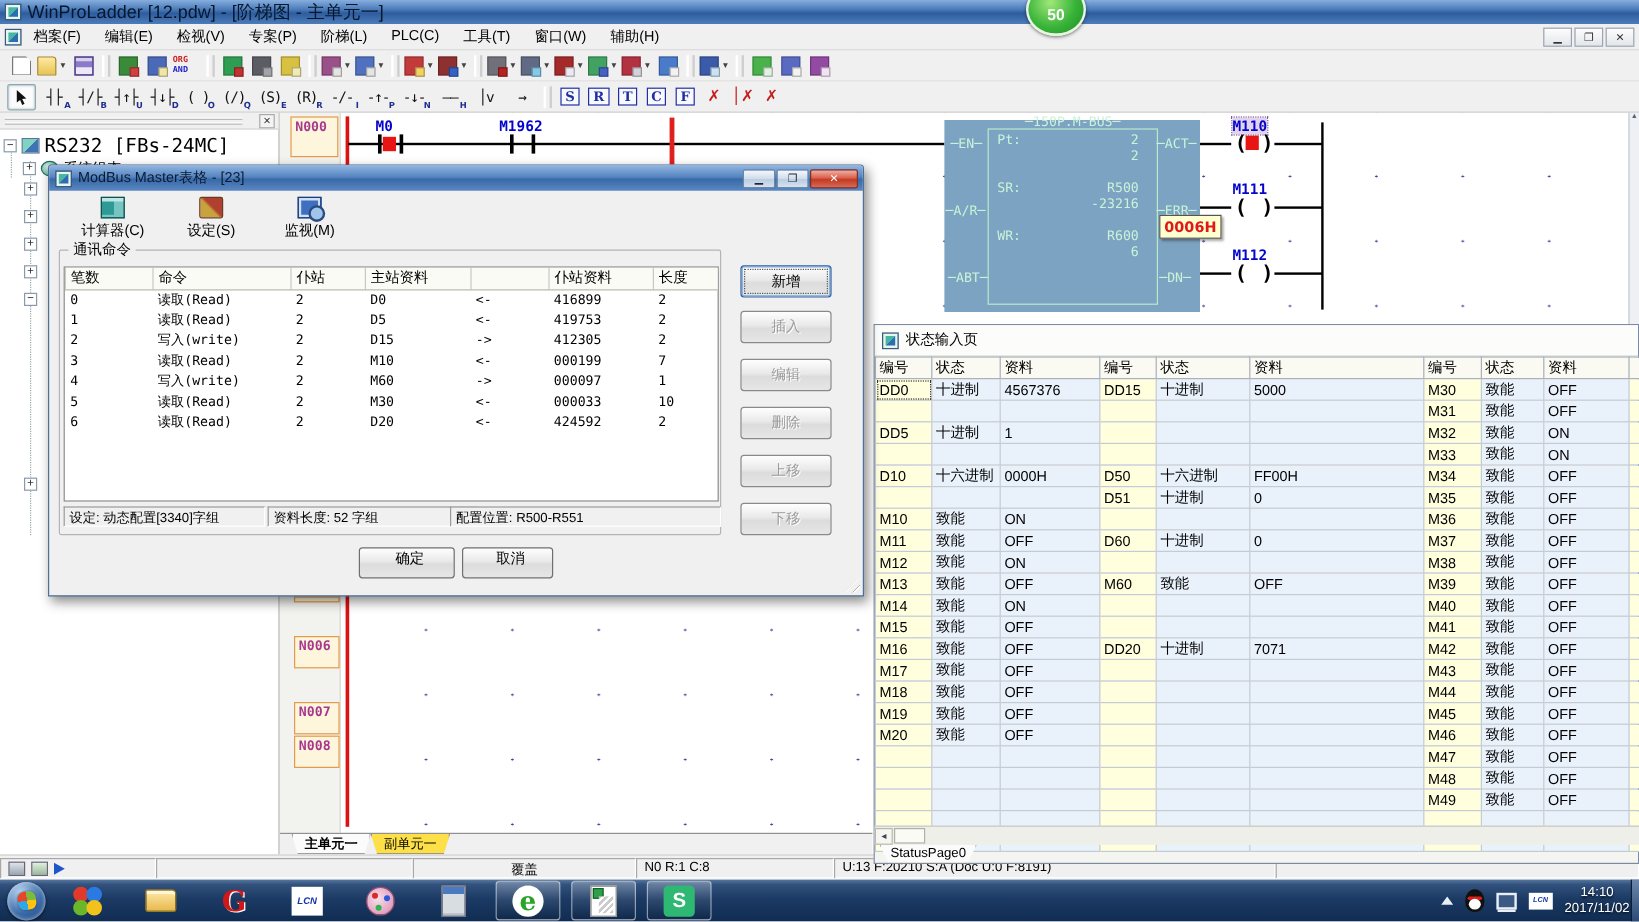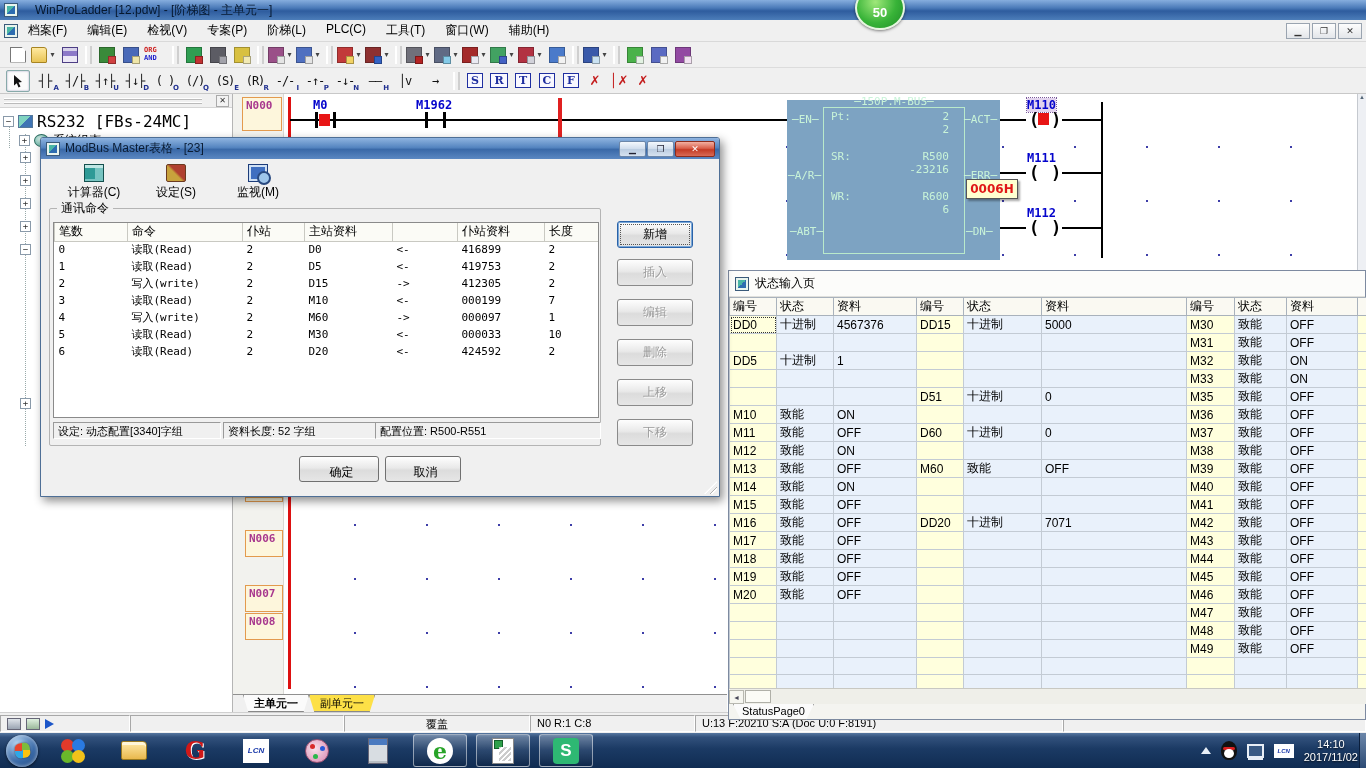--- a/index.html
+++ b/index.html
@@ -1,20 +1,20 @@
 <!DOCTYPE html>
 <html><head>
 <meta charset="utf-8">
 <style>
 *{margin:0;padding:0;box-sizing:border-box}
 html,body{width:1366px;height:768px;overflow:hidden}
 body{position:relative;font-family:"Liberation Sans","DejaVu Sans",sans-serif;font-size:12px;color:#000;background:#fff}
 
 #titlebar{position:absolute;left:0;top:0;width:1366px;height:20px;background:linear-gradient(180deg,#86aede 0%,#4a7ab8 40%,#2e5c9e 55%,#4c7db9 100%);display:flex;align-items:center;padding:0 4px;z-index:40}
-#titlebar .ttl{color:#06182e;font-size:12px;margin-left:17px;white-space:nowrap}
+#titlebar .ttl{color:#06182e;font-size:15px;margin-left:5px;white-space:nowrap}
 .appico{width:14px;height:14px;border:1px solid #3a5a7a;background:linear-gradient(135deg,#49b6a5 50%,#2d6db1 50%);box-shadow:inset 0 0 0 2px #e8f4ee}
 #winbtns{position:absolute;right:3px;top:2px;display:flex;gap:1px}
 #winbtns .wb{width:30px;height:15px;border:1px solid #7e94b2;border-radius:2px;background:linear-gradient(#eef4fb,#c2d3e8 50%,#aec2da 50%,#cfdcee);display:flex;align-items:center;justify-content:center;font-size:9px;color:#1c2c44}
 #winbtns .wb.close{width:42px}
 #badge50{position:absolute;left:855px;top:-14px;width:50px;height:44px;border-radius:50%;background:radial-gradient(circle at 40% 35%,#9fe87a,#38b338 55%,#1d8c26);border:2px solid #e6f6e0;box-shadow:0 1px 3px rgba(0,0,0,.5);color:#fff;font-weight:bold;font-size:13px;display:flex;align-items:flex-end;justify-content:center;padding-bottom:8px;z-index:60}
 
 #menubar{position:absolute;left:0;top:20px;width:1366px;height:22px;background:#f0f0f0;border-bottom:1px solid #d9d9d9;display:flex;align-items:center;z-index:39}
 #menubar .menu-item{padding:3px 10px;white-space:nowrap}
 #mdibtns{position:absolute;right:4px;top:3px;display:flex;gap:2px}
 #mdibtns .mb{width:24px;height:16px;border:1px solid #9aa4b0;background:linear-gradient(#fdfdfd,#e3e6ea);display:flex;align-items:center;justify-content:center;font-size:9px;color:#333}
@@ -104,21 +104,21 @@
 #dgroup{position:absolute;left:8px;top:70px;width:552px;height:238px;border:1px solid #b4b4b4;border-radius:2px}
 #dgrouplbl{position:absolute;left:16px;top:62px;background:#f0f0f0;padding:0 4px}
 #dlist{position:absolute;left:12px;top:84px;width:546px;height:196px;background:#fff;border:1px solid #8a8a8a;overflow:hidden}
 #dtable{border-collapse:collapse;table-layout:fixed;width:546px;font-size:12px}
 #dtable th{height:18px;background:#fbfbf6;border:1px solid #c9c9c2;border-top:none;font-weight:normal;text-align:left;padding:0 4px}
 #dtable td{height:17px;padding:0 4px;font-family:"DejaVu Sans Mono",monospace;font-size:11px;white-space:nowrap}
 .dstatus{position:absolute;top:284px;height:17px;border:1px solid;border-color:#9a9a9a #fff #fff #9a9a9a;background:#f0f0f0;font-size:11px;padding:1px 4px;white-space:nowrap;overflow:hidden}
 .sidebtn{position:absolute;left:576px;width:76px;height:27px;background:linear-gradient(#fefefe,#e9e9e9 45%,#dcdcdc 55%,#e6e6e6);border:1px solid #8a8a8a;border-radius:3px;display:flex;align-items:center;justify-content:center}
 .sidebtn.primary{border:1px solid #2a62a8;box-shadow:0 0 0 1px #7aa8d8 inset;outline:1px dotted #555;outline-offset:-4px}
 .sidebtn.disabled{color:#9a9a9a;text-shadow:1px 1px 0 #fff}
-.okbtn{position:absolute;top:318px;height:26px;background:linear-gradient(#fefefe,#e9e9e9 45%,#dcdcdc 55%,#e6e6e6);border:1px solid #707070;border-radius:3px;display:flex;align-items:flex-end;justify-content:center;gap:5px}
+.okbtn{position:absolute;top:318px;height:26px;background:linear-gradient(#fefefe,#e9e9e9 45%,#dcdcdc 55%,#e6e6e6);border:1px solid #707070;border-radius:3px;display:flex;align-items:flex-start;justify-content:center;gap:5px}
 .glyph-check{color:#1a9a1a;font-weight:bold;font-size:14px}
 .glyph-x{color:#c41e1e;font-weight:bold;font-size:14px}
 #dgrip{position:absolute;right:2px;bottom:2px;width:13px;height:13px;background:repeating-linear-gradient(135deg,transparent 0 3px,#b0b0b0 3px 4px,#fff 4px 5px);clip-path:polygon(100% 0,100% 100%,0 100%)}
 
 #statusbar{position:absolute;left:0;top:712px;width:1366px;height:21px;background:#f0f0f0;border-top:1px solid #d0d0d0;display:flex;z-index:8}
 .sbsec{height:17px;margin-top:2px;border:1px solid;border-color:#a8a8a8 #fff #fff #a8a8a8;padding:1px 6px;font-size:11px;white-space:nowrap;overflow:hidden}
 #sb1{width:130px;display:flex;align-items:center;gap:5px}
 .sbico{width:14px;height:12px;border:1px solid #667;background:linear-gradient(#dfe4ea,#9aa4b2)}
 .sbplay{width:0;height:0;border-left:9px solid #1c56c8;border-top:5px solid transparent;border-bottom:5px solid transparent}
 
@@ -594,20 +594,32 @@
           <td></td>
           <td class="idc"></td>
           <td></td>
           <td></td>
           <td class="idc">M33</td>
           <td>致能</td>
           <td>ON</td>
           <td class="idc"></td>
         </tr>
         <tr>
+          <td class="idc">D10</td>
+          <td>十六进制</td>
+          <td>0000H</td>
+          <td class="idc">D50</td>
+          <td>十六进制</td>
+          <td>FF00H</td>
+          <td class="idc">M34</td>
+          <td>致能</td>
+          <td>OFF</td>
+          <td class="idc"></td>
+        </tr>
+        <tr>
           <td class="idc"></td>
           <td></td>
           <td></td>
           <td class="idc">D51</td>
           <td>十进制</td>
           <td>0</td>
           <td class="idc">M35</td>
           <td>致能</td>
           <td>OFF</td>
           <td class="idc"></td>

